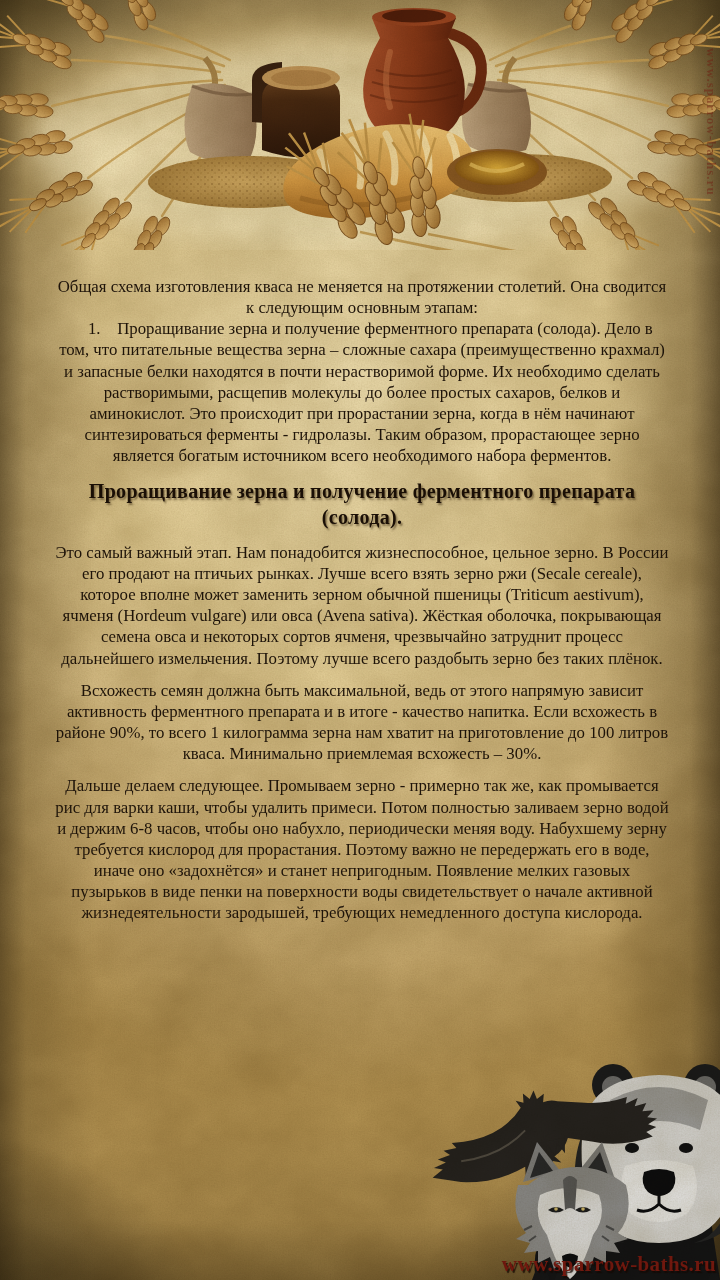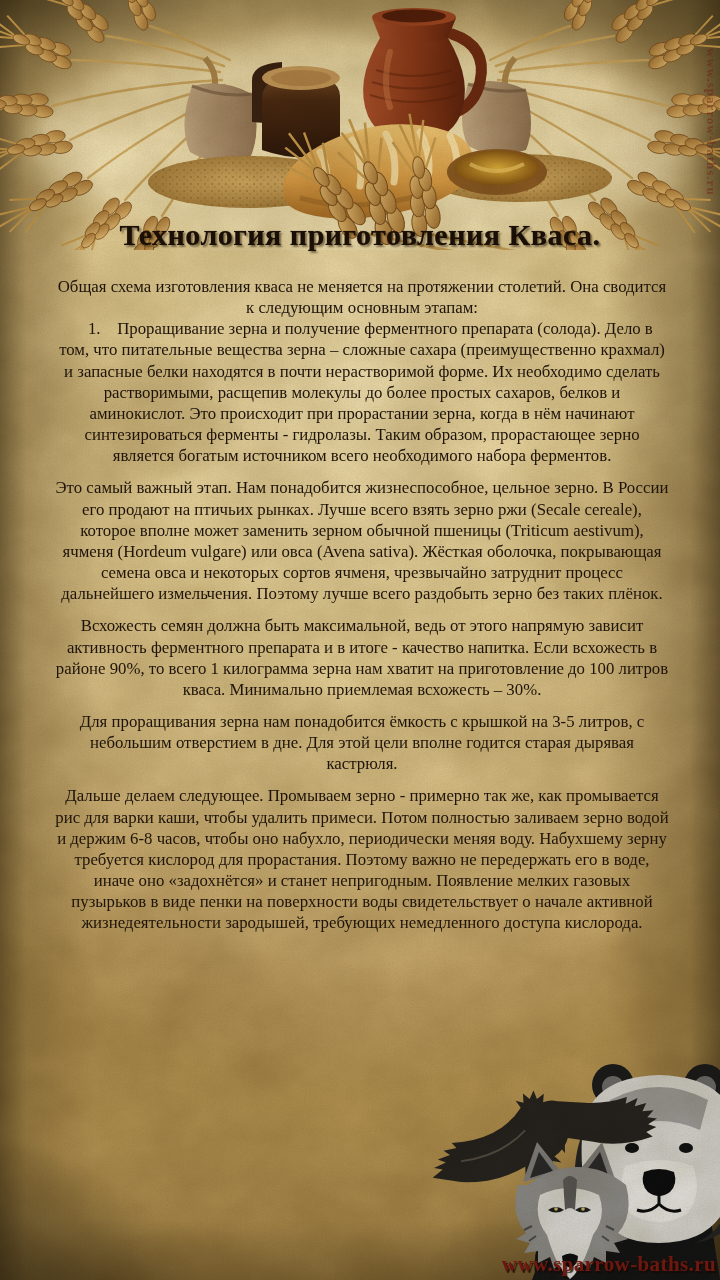--- a/index.html
+++ b/index.html
@@ -189,28 +189,27 @@
     </g>
 
     <g>
       <path d="M360,232 L470,256 M395,240 L500,260 M428,234 L520,252" stroke="#c9a45c" stroke-width="2.5"></path>
       <use href="#ear" transform="translate(360,232) rotate(-35) scale(1.6)"></use>
       <use href="#ear" transform="translate(395,240) rotate(-20) scale(1.7)"></use>
       <use href="#ear" transform="translate(428,234) rotate(-8) scale(1.6)"></use>
     </g>
   </svg>
 
-  <h1 class="page-title">Технология приготовления Кваса.</h1>
 
   <div class="text-col">
     <p class="no-gap">Общая схема изготовления кваса не меняется на протяжении столетий. Она сводится к следующим основным этапам:</p>
     <p><span class="num">1.</span><span>Проращивание зерна и получение ферментного препарата (солода). Дело в том, что питательные вещества зерна – сложные сахара (преимущественно крахмал) и запасные белки находятся в почти нерастворимой форме. Их необходимо сделать растворимыми, расщепив молекулы до более простых сахаров, белков и аминокислот. Это происходит при прорастании зерна, когда в нём начинают синтезироваться ферменты - гидролазы. Таким образом, прорастающее зерно является богатым источником всего необходимого набора ферментов.</span></p>
+    <h2 class="section-heading">Проращивание зерна и получение ферментного препарата (солода).</h2>
     <p>Это самый важный этап. Нам понадобится жизнеспособное, цельное зерно. В России его продают на птичьих рынках. Лучше всего взять зерно ржи (Secale cereale), которое вполне может заменить зерном обычной пшеницы (Triticum aestivum), ячменя (Hordeum vulgare) или овса (Avena sativa). Жёсткая оболочка, покрывающая семена овса и некоторых сортов ячменя, чрезвычайно затруднит процесс дальнейшего измельчения. Поэтому лучше всего раздобыть зерно без таких плёнок.</p>
     <p>Всхожесть семян должна быть максимальной, ведь от этого напрямую зависит активность ферментного препарата и в итоге - качество напитка. Если всхожесть в районе 90%, то всего 1 килограмма зерна нам хватит на приготовление до 100 литров кваса. Минимально приемлемая всхожесть – 30%.</p>
-    <p>Для проращивания зерна нам понадобится ёмкость с крышкой на 3-5 литров, с небольшим отверстием в дне. Для этой цели вполне годится старая дырявая кастрюля.</p>
     <p>Дальше делаем следующее. Промываем зерно - примерно так же, как промывается рис для варки каши, чтобы удалить примеси. Потом полностью заливаем зерно водой и держим 6-8 часов, чтобы оно набухло, периодически меняя воду. Набухшему зерну требуется кислород для прорастания. Поэтому важно не передержать его в воде, иначе оно «задохнётся» и станет непригодным. Появление мелких газовых пузырьков в виде пенки на поверхности воды свидетельствует о начале активной жизнедеятельности зародышей, требующих немедленного доступа кислорода.</p>
   </div>
 
   <svg class="footer-art" width="300" height="250" viewBox="0 0 300 250">
 
     <g>
       <path d="M128,196 q20,-12 36,-6 l6,-14 q62,26 120,8 L300,250 L116,250 q-6,-30 12,-54 z" fill="#141414"></path>
       <path d="M112,250 l9,-24 9,24 z M134,250 l8,-19 8,19 z M288,250 l6,-16 6,16 z" fill="#161616"></path>
       <circle cx="193" cy="55" r="21" fill="#1b1b1b"></circle>
       <circle cx="285" cy="55" r="21" fill="#1b1b1b"></circle>

